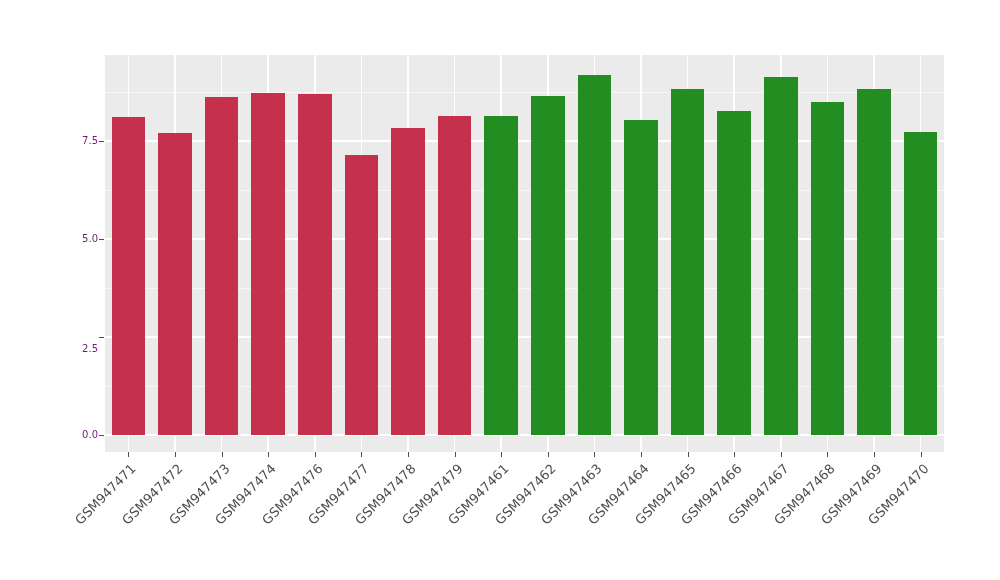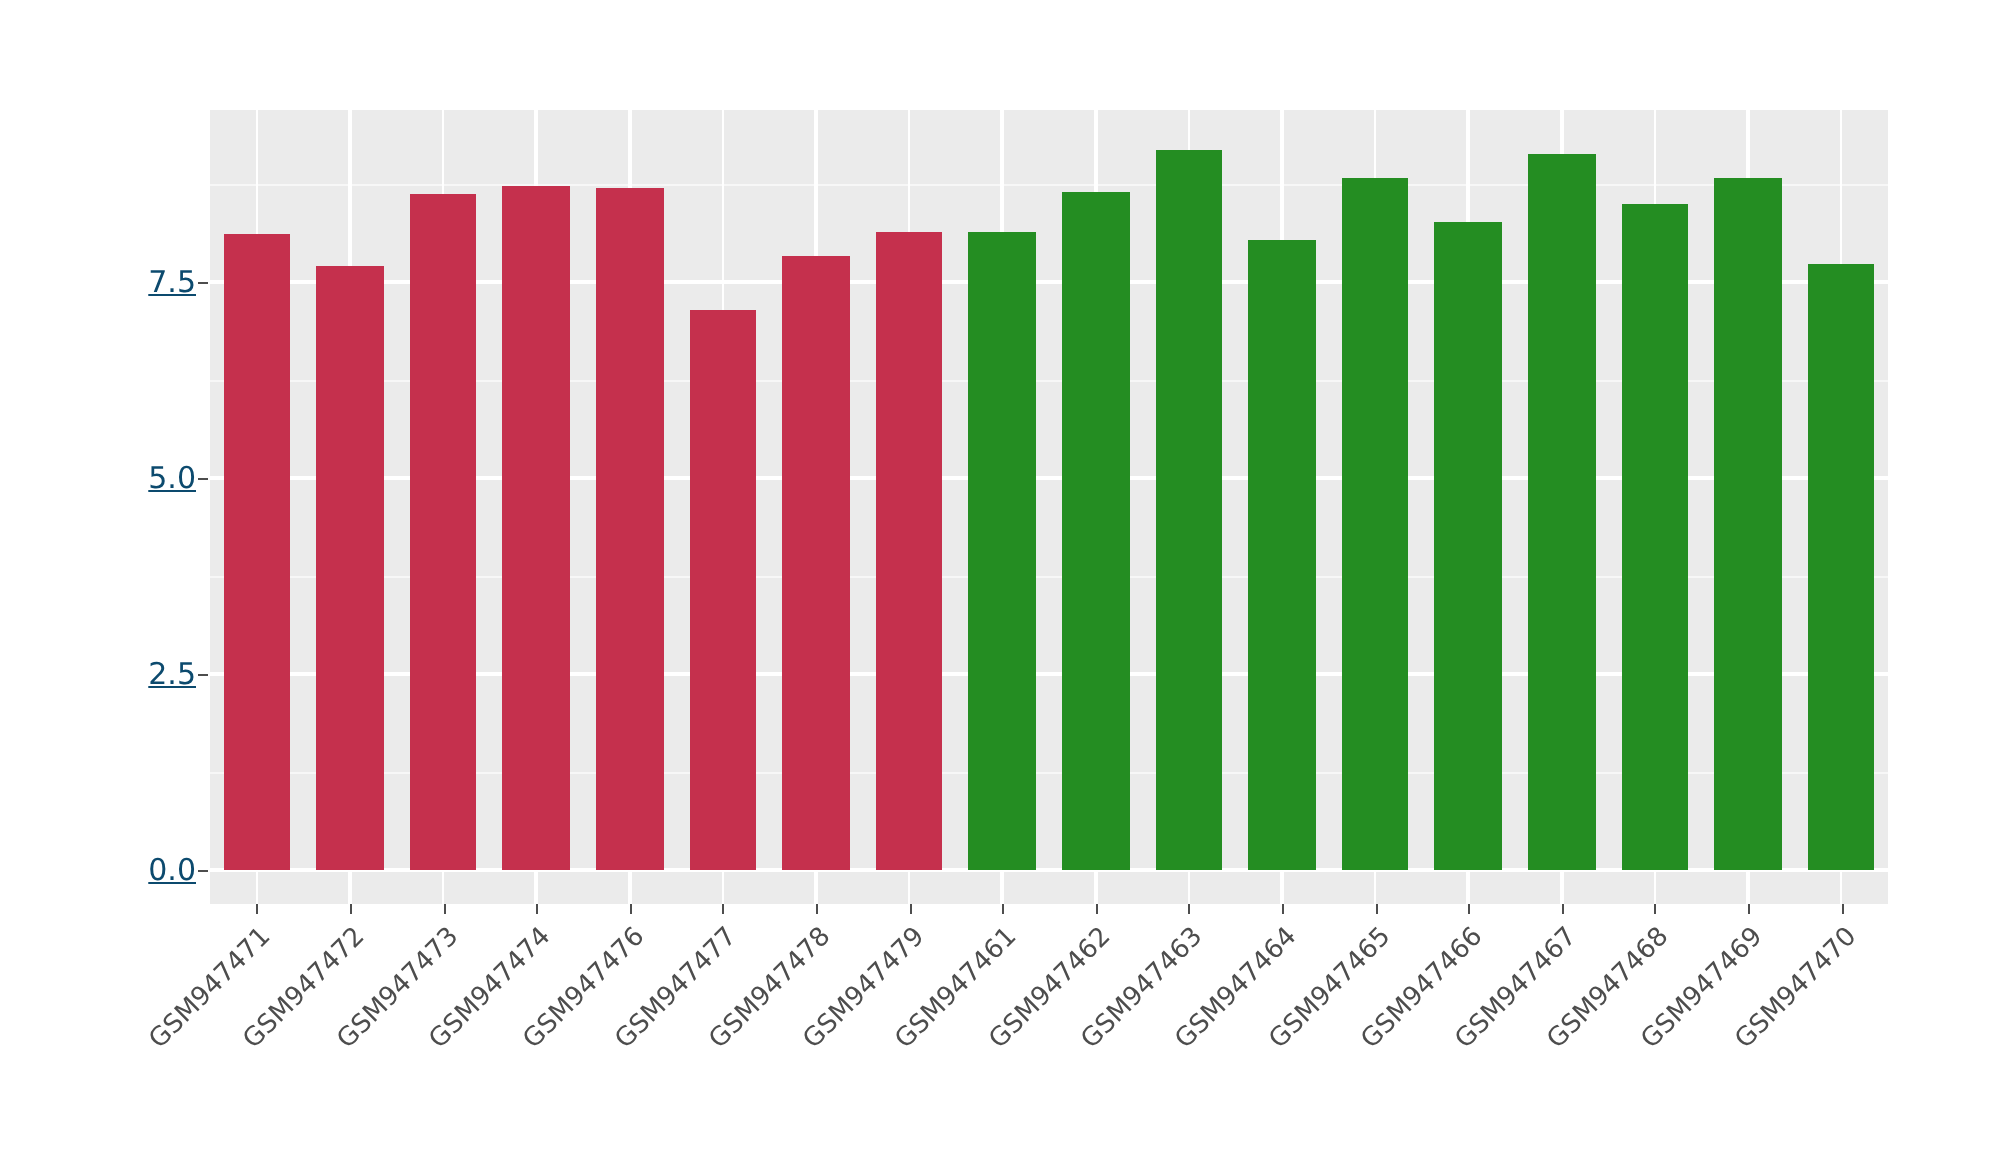--- a/index.html
+++ b/index.html
@@ -32,25 +32,24 @@
     align-items: center;
     justify-content: flex-end;
   }
 
   
   .y-tick {
     position: absolute;
     right: 0;
     height: 18px;
     line-height: 18px;
-    font-size: 15px;
-    color: #0c4a6e;
+    font-size: 10px;
+    color: #701a75;
     text-align: right;
     white-space: nowrap;
-    text-decoration: underline;
   }
   #y-ticks {
     position: absolute;
     left: 60px;
     top: 0;
     width: 38px;
     height: 452px;
   }
   .y-tickmark {
     position: absolute;
@@ -120,21 +119,21 @@
 <body>
 
 <div id="chart-root">
 
   <div id="y-axis-title">
     
   </div>
 
   <div id="y-ticks">
       <div class="y-tick" style="top: 426px; margin-left: 24px;">0.0</div>
-      <div class="y-tick" style="top: 328px;">2.5</div>
+      <div class="y-tick" style="top: 340px;">2.5</div>
       <div class="y-tick" style="top: 230px;">5.0</div>
       <div class="y-tick" style="top: 132px;">7.5</div>
     </div>
 
   <div id="panel">
       <div class="grid-minor-h" style="top: 331px;"></div>
       <div class="grid-minor-h" style="top: 233px;"></div>
       <div class="grid-minor-h" style="top: 135px;"></div>
       <div class="grid-minor-h" style="top: 37px;"></div>
       <div class="grid-major-h" style="top: 379.2px;"></div>

